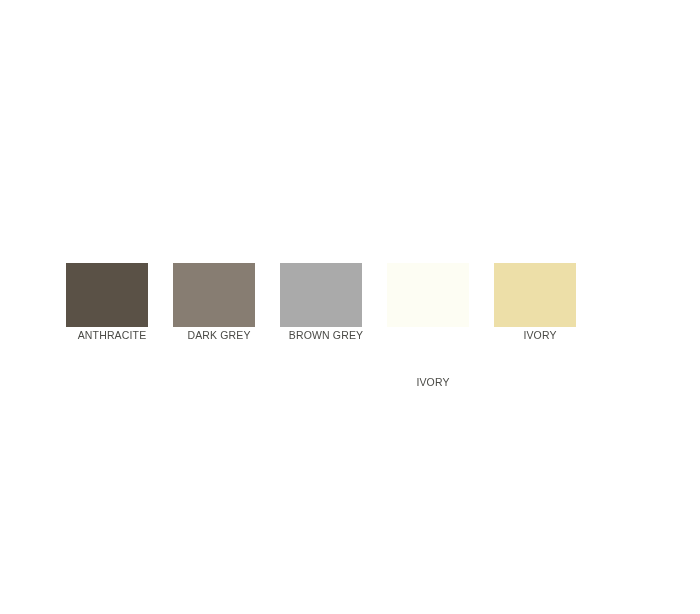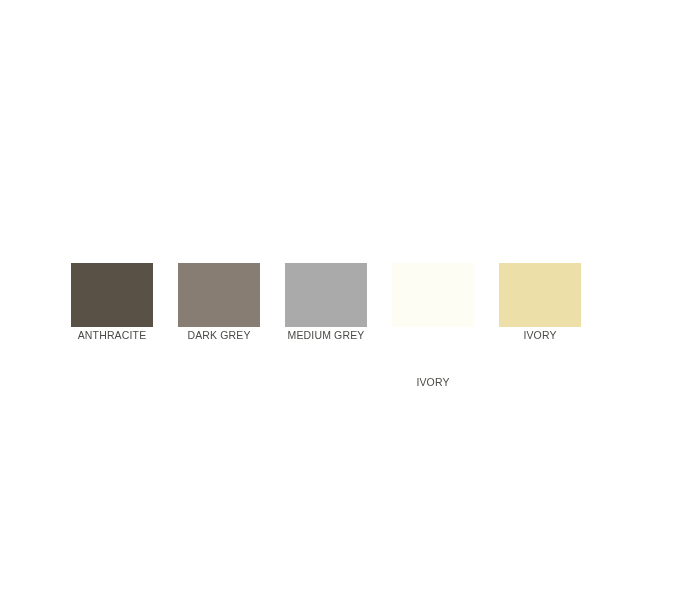--- a/index.html
+++ b/index.html
@@ -35,21 +35,20 @@
     align-items: flex-start;
     justify-content: flex-start;
   }
 
   .swatch-item {
     width: 92px;
     height: 82px;
     margin-right: 15px;
     display: flex;
     flex-direction: column;
-    align-items: center;
     position: relative;
   }
   .swatch-item:last-child {
     margin-right: 0;
   }
 
   .swatch-chip {
     width: 82px;
     height: 64px;
     display: block;
@@ -80,21 +79,21 @@
       <div class="swatch-label" style="color: rgb(74, 74, 70);">ANTHRACITE</div>
     </div>
 
     <div class="swatch-item">
       <div class="swatch-chip" style="background-color: rgb(135, 125, 114);"></div>
       <div class="swatch-label" style="color: rgb(74, 74, 70);">DARK GREY</div>
     </div>
 
     <div class="swatch-item">
       <div class="swatch-chip" style="background-color: rgb(170, 170, 170);"></div>
-      <div class="swatch-label" style="color: rgb(74, 74, 70);">MEDIUM GREY</div>
+      <div class="swatch-label" style="color: rgb(74, 74, 70);">BROWN GREY</div>
     </div>
 
 
     <div class="swatch-item">
       <div class="swatch-chip" style="background-color: rgb(253, 253, 243);"></div>
       <div class="swatch-label" style="color: rgb(74, 74, 70); margin-top: 47px;">IVORY</div>
     </div>
 
     <div class="swatch-item">
       <div class="swatch-chip" style="background-color: rgb(237, 223, 168);"></div>

